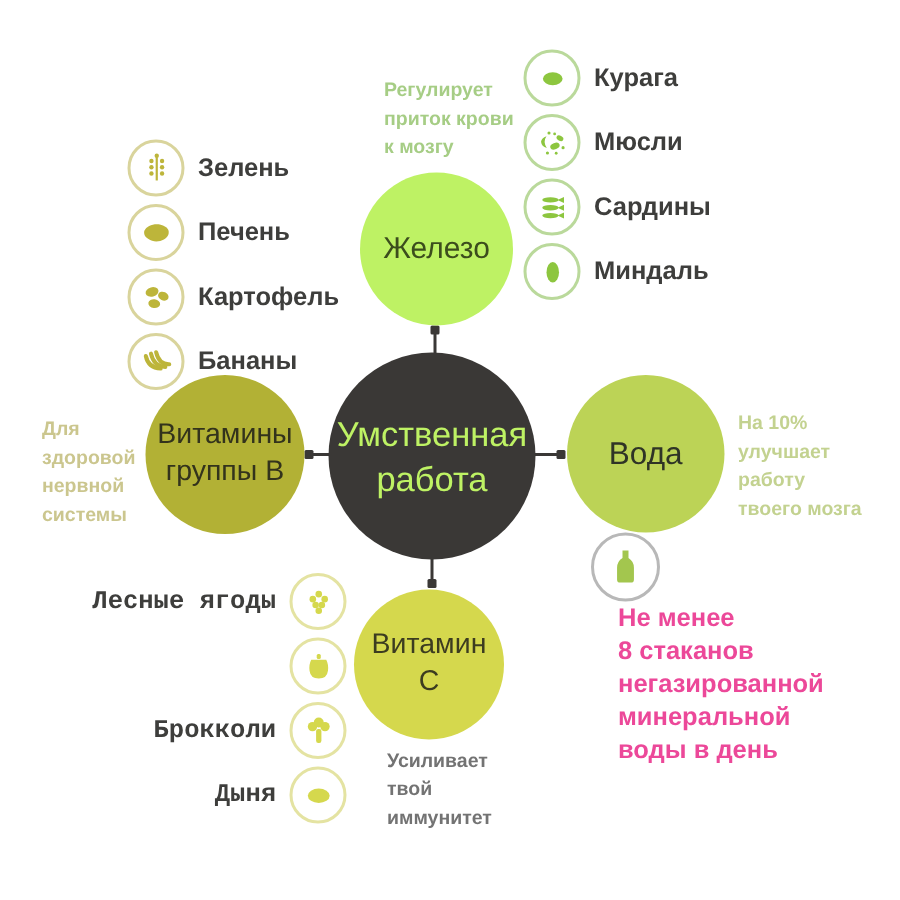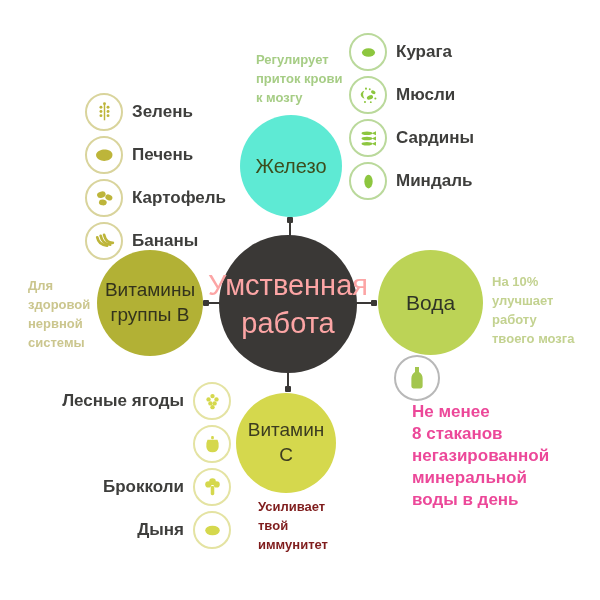--- a/index.html
+++ b/index.html
@@ -11,25 +11,25 @@
   .multiline{white-space:pre-line;}
 
   
   .circle{
     position:absolute;border-radius:50%;
     display:flex;align-items:center;justify-content:center;
     text-align:center;
   }
   .circle-center{
     left:219px;top:235px;width:138px;height:138px;
-    background:#3a3836;color:#fca5a5;font-size:29px;line-height:1.32;z-index:3;
+    background:#3a3836;color:#bef264;font-size:23px;line-height:1.32;z-index:3;
   }
   .circle-iron{
     left:240px;top:115px;width:102px;height:102px;
-    background:#5eead4;color:#3c4d1d;font-size:20px;z-index:2;
+    background:#bef264;color:#3c4d1d;font-size:20px;z-index:2;
   }
   .circle-vitb{
     left:97px;top:250px;width:106px;height:106px;
     background:#b2b135;color:#33331c;font-size:19px;line-height:1.3;z-index:2;
   }
   .circle-water{
     left:378px;top:250px;width:105px;height:105px;
     background:#bcd356;color:#2f3426;font-size:21px;z-index:2;
   }
   .circle-vitc{
@@ -41,30 +41,30 @@
   .conn{position:absolute;background:#3a3836;z-index:1;}
   .conn-dot{position:absolute;width:6px;height:6px;background:#3a3836;border-radius:1px;z-index:1;}
 
   
   .note{
     position:absolute;font-size:13px;font-weight:700;line-height:19px;
   }
   .note-iron{left:256px;top:50px;width:110px;color:#a6cd85;}
   .note-vitb{left:28px;top:276px;width:80px;color:#cbc68e;}
   .note-water{left:492px;top:272px;width:102px;color:#c3d290;}
-  .note-vitc{left:258px;top:497px;width:110px;color:#7f1d1d;}
+  .note-vitc{left:258px;top:497px;width:110px;color:#737373;}
 
   
   .food{
     position:absolute;display:flex;align-items:center;gap:9px;
   }
   .food-label{
     font-size:17px;font-weight:700;color:#3e3e3c;white-space:nowrap;
   }
-  .food.rtl{}
+  .food.rtl{font-family:Liberation Mono, monospace;}
   .icn{
     flex:0 0 auto;width:34px;height:34px;border-radius:50%;
     display:flex;align-items:center;justify-content:center;background:#fff;
   }
   .icn svg{width:25px;height:25px;display:block;}
   .icn-green{border:2px solid #bad99b;color:#8dc63f;}
   .icn-olive{border:2px solid #d9d49c;color:#bdb53a;}
   .icn-yellow{border:2px solid #e4e3a2;color:#d5d84d;}
   .icn-bottle{
     position:absolute;left:394px;top:355px;width:42px;height:42px;border-radius:50%;

